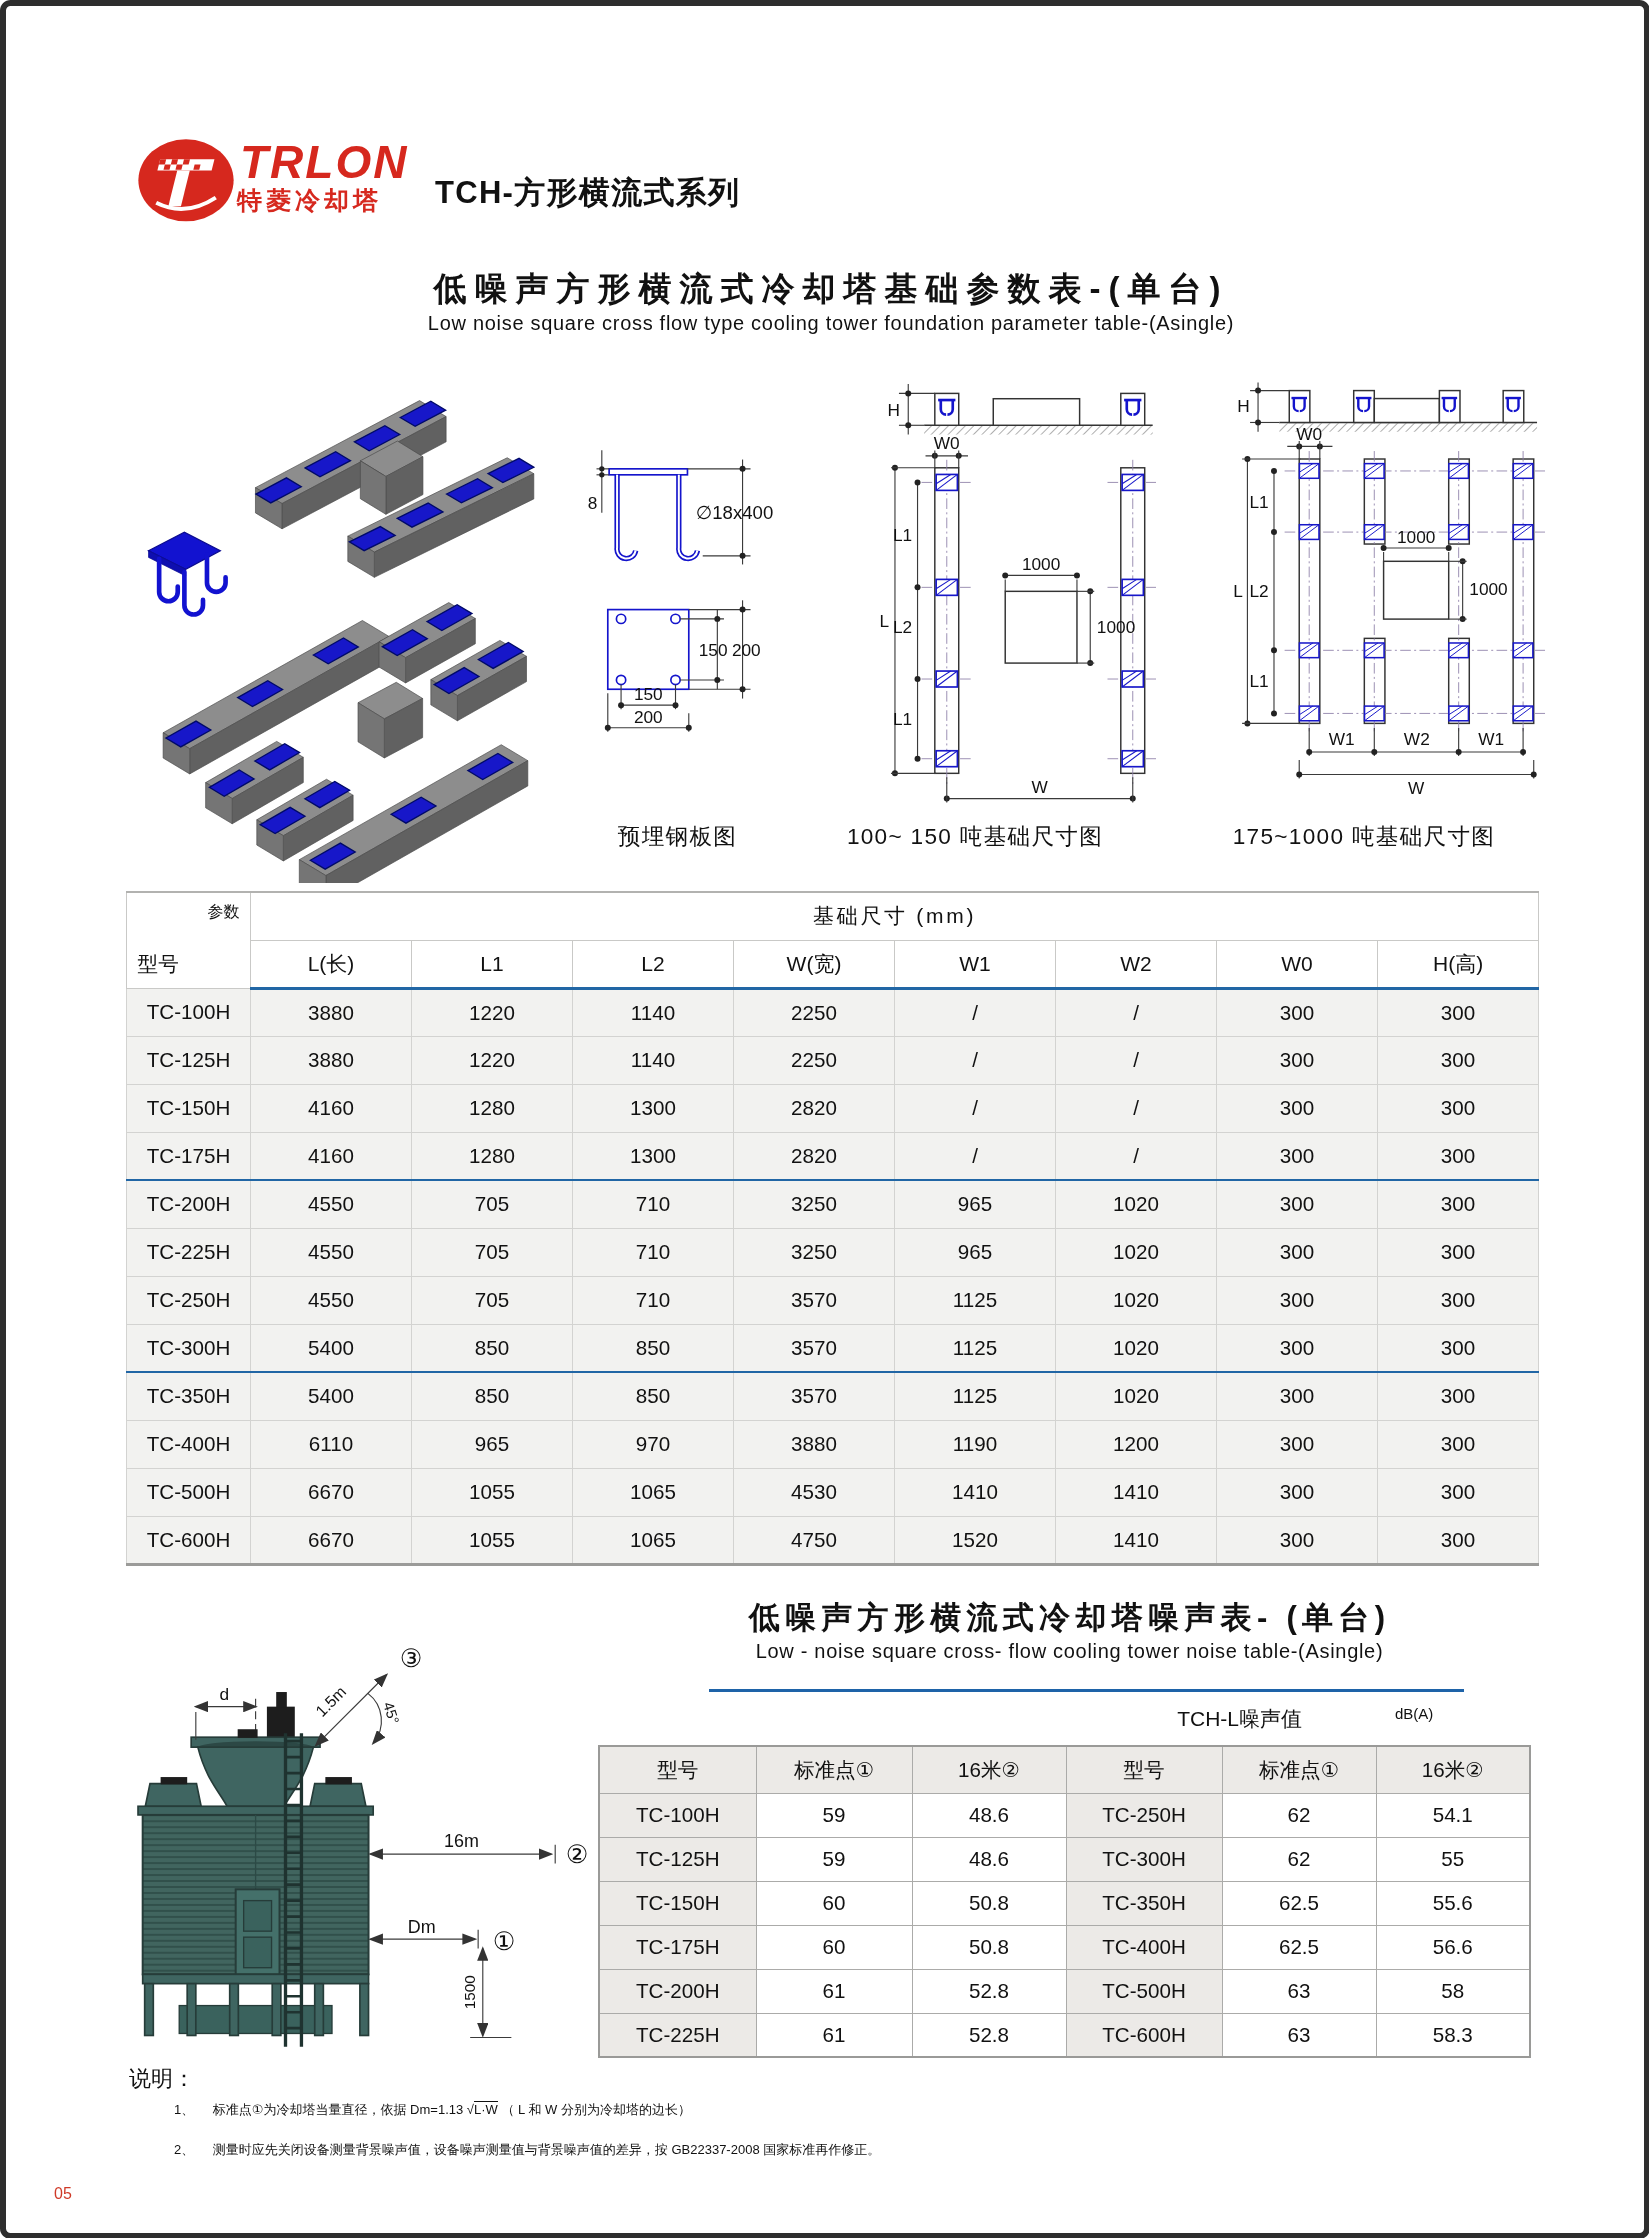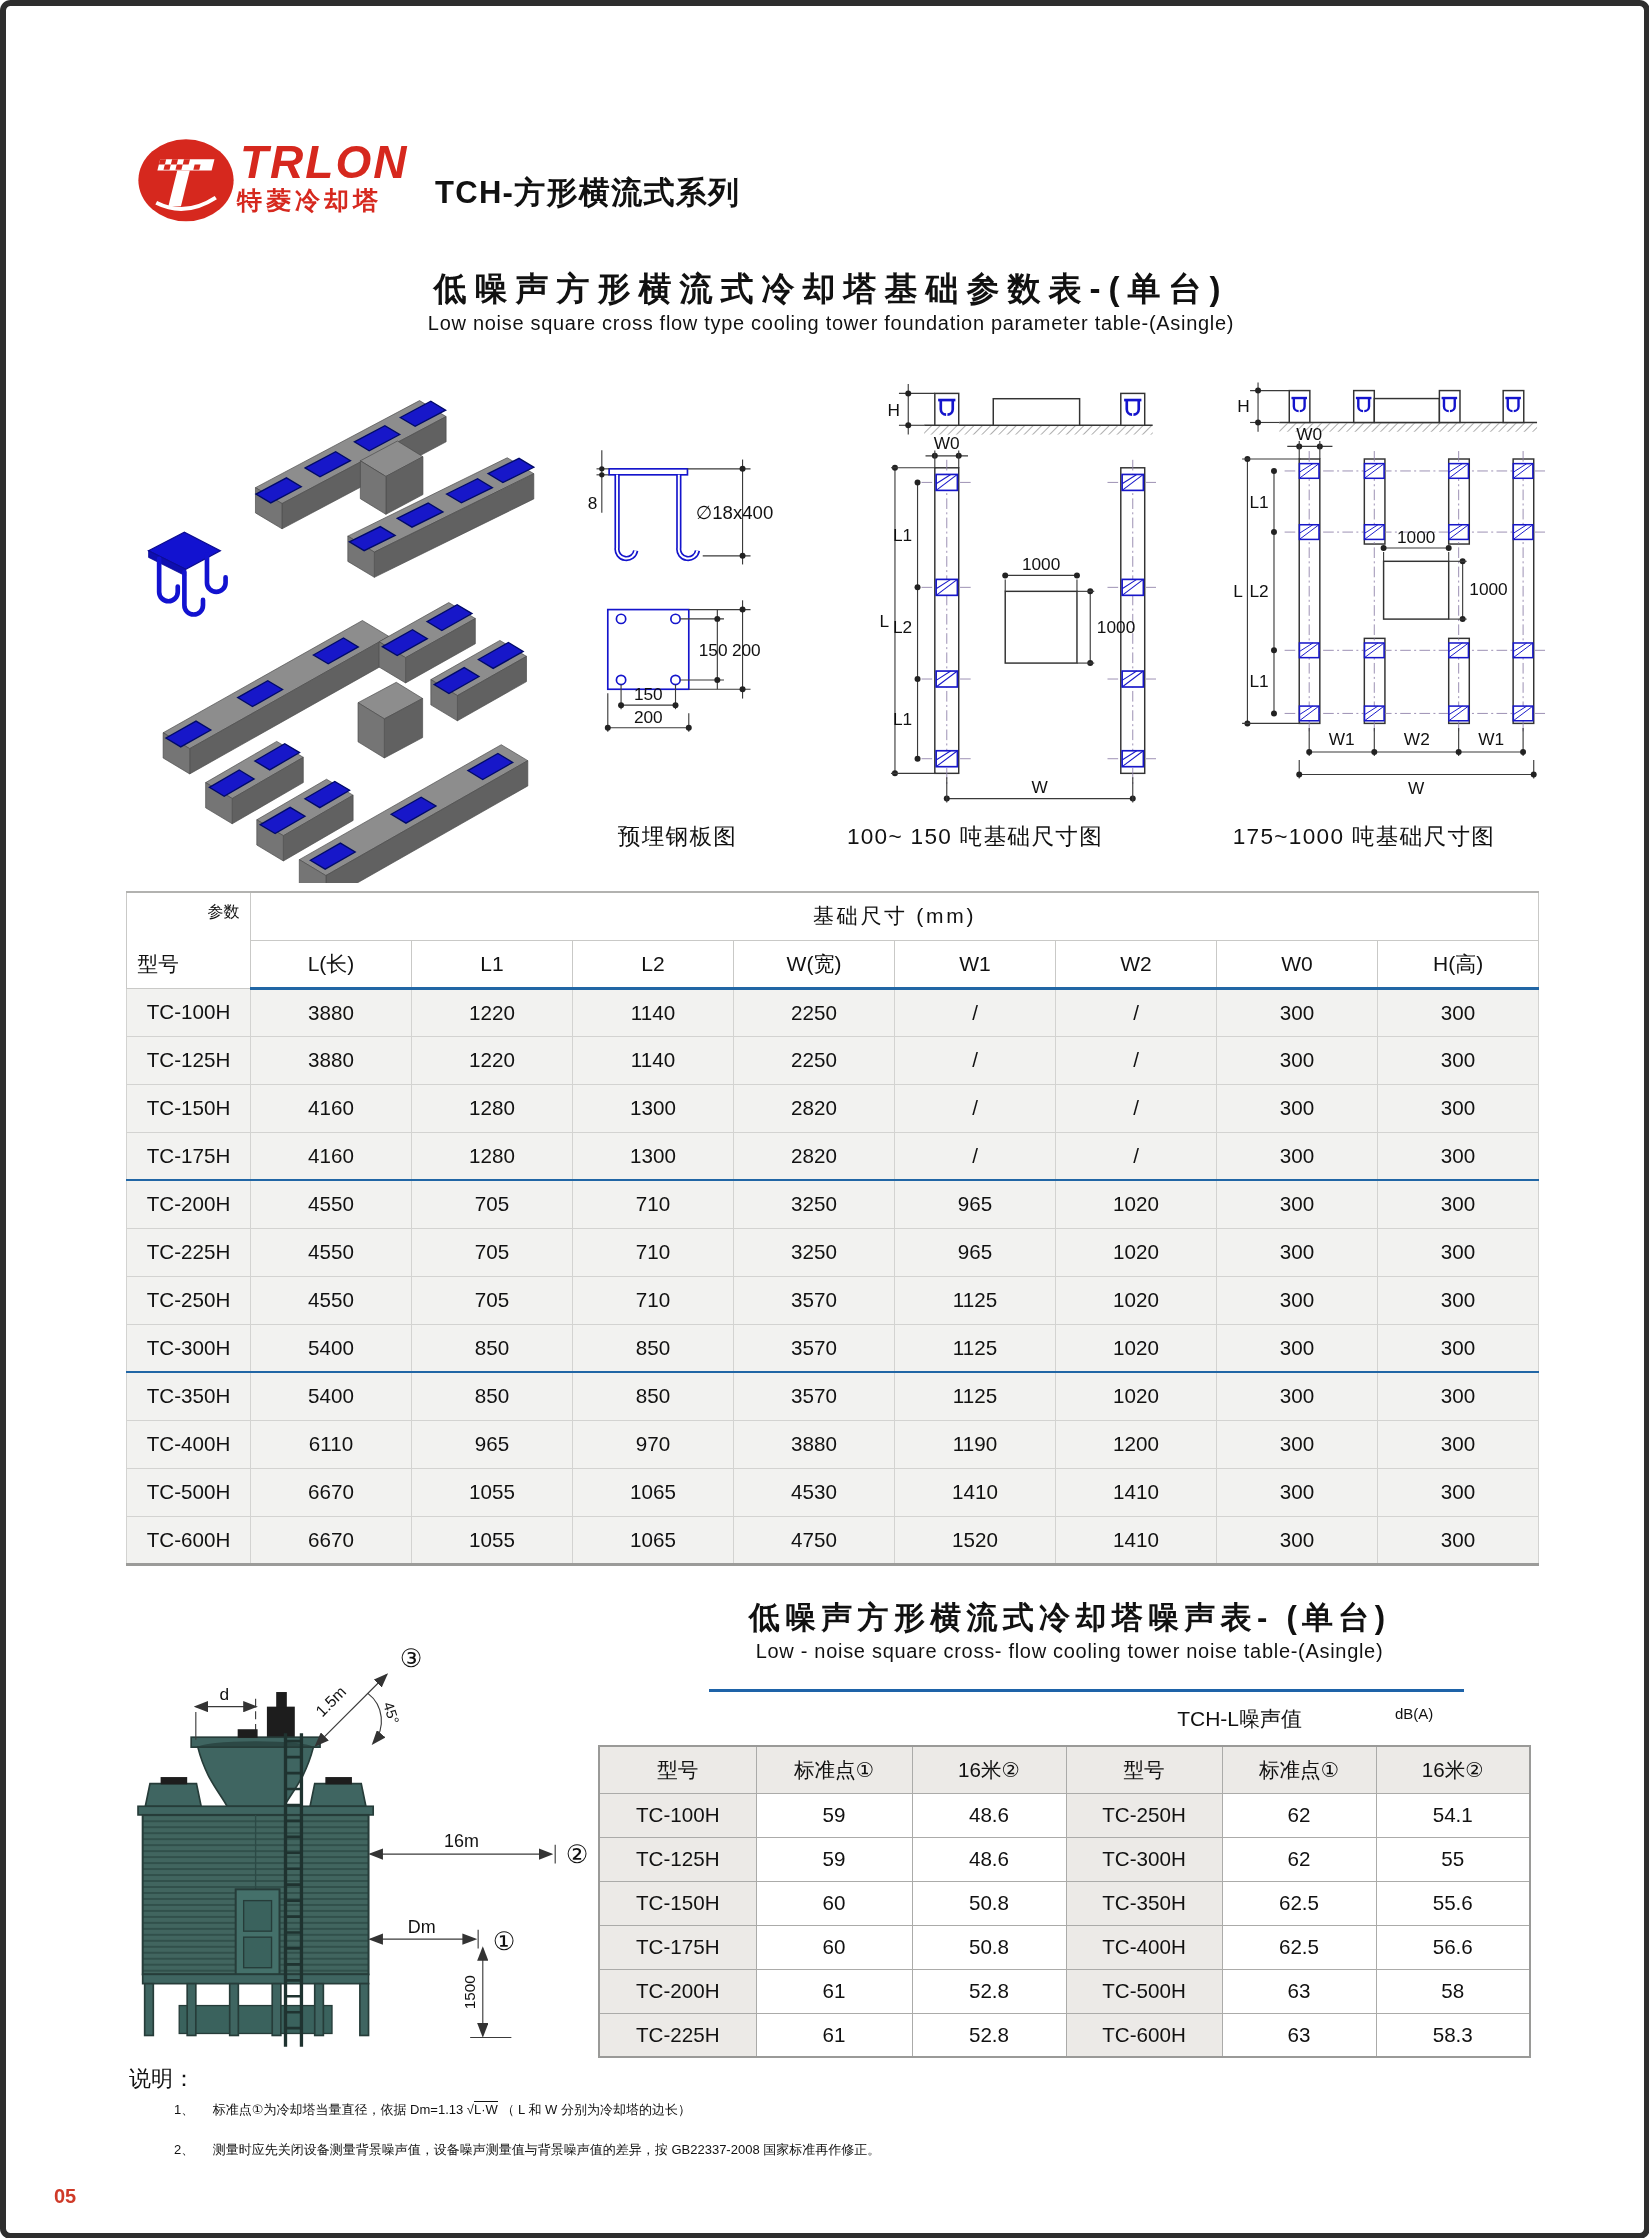--- a/index.html
+++ b/index.html
@@ -32,21 +32,21 @@
 .dt{font-size:26px;fill:#111}
 .dl{stroke:#3a3a3a;stroke-width:1.7;fill:none}
 .ol{stroke:#333;stroke-width:2.2;fill:#fff}
 .cl{stroke:#8d7fa8;stroke-width:1.3;fill:none;stroke-dasharray:16 5 3 5}
 .bl{stroke:#1414cc;fill:none}
 .dotc{fill:#222}
 .tw{fill:#3f6561;stroke:#263c39;stroke-width:2.5}
 .notes{font-size:13px;white-space:nowrap}
 .notes .no{margin-right:18.6px}
 .rad{border-top:1.3px solid #111}
-.pagenum{font-size:20px;font-weight:bold;color:#cf3a28}
+.pagenum{font-size:16px;font-weight:normal;color:#cf3a28}
 </style>
 </head>
 <body>
 
 <div class="page">
 
   <svg width="0" height="0" style="position:absolute">
     <defs>
       <pattern id="hatch" patternUnits="userSpaceOnUse" width="9" height="9" patternTransform="rotate(45)">
         <line x1="0" y1="0" x2="0" y2="9" stroke="#666" stroke-width="1.6"></line>

